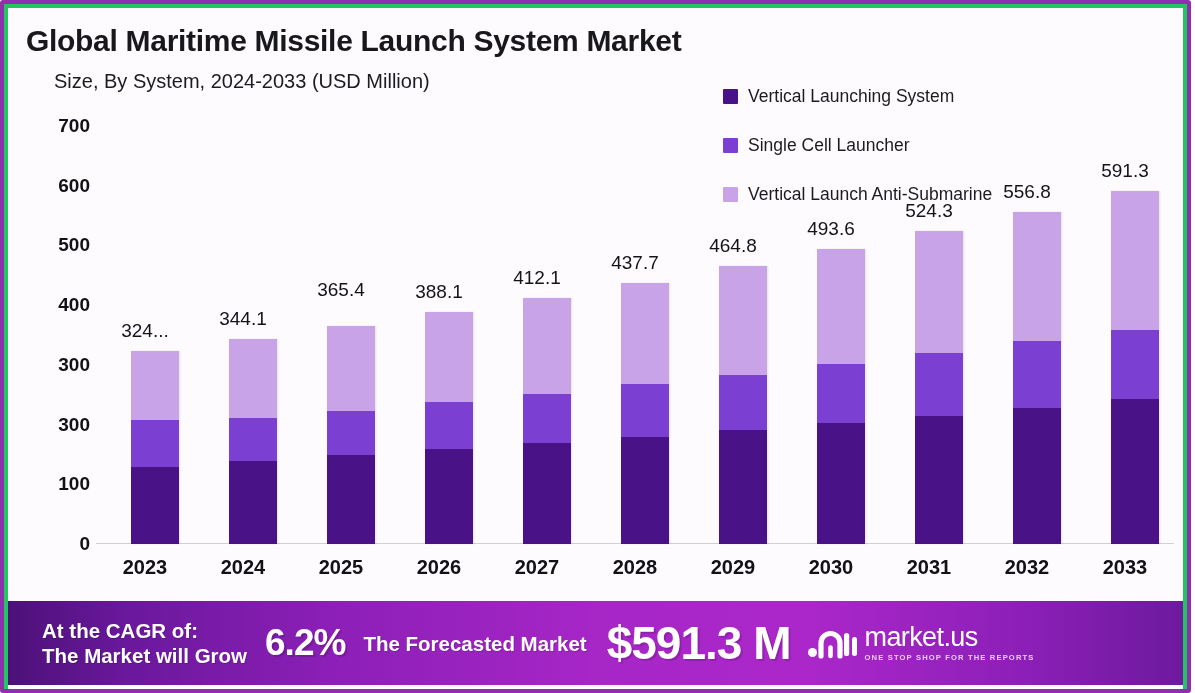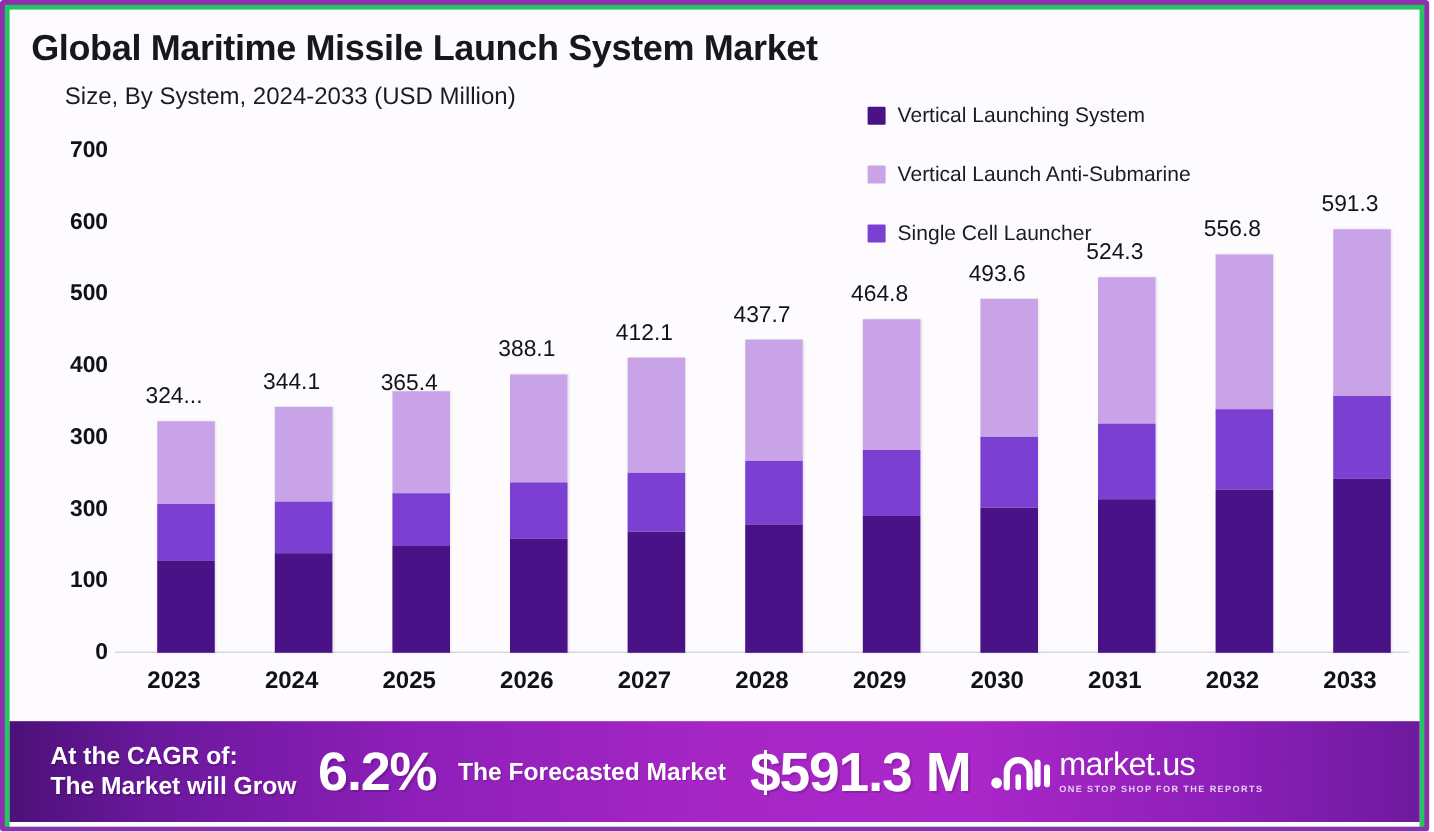--- a/index.html
+++ b/index.html
@@ -189,21 +189,21 @@
     white-space: nowrap;
     text-shadow: 1px 1px 0 rgba(0,0,0,0.16);
   }
   .banner-value {
     color: #ffffff;
     font-weight: 800;
     white-space: nowrap;
     text-shadow: 2px 2px 0 rgba(0,0,0,0.14);
   }
   #cagr-value {
-    font-size: 45px;
+    font-size: 37px;
     margin: 0 18px 0 18px;
     letter-spacing: -1px;
   }
   #forecast-value {
     font-size: 46px;
     margin-left: 20px;
     letter-spacing: -1px;
   }
 
   
@@ -240,26 +240,26 @@
       <div id="chart-title">Global Maritime Missile Launch System Market</div>
       <div id="chart-subtitle">Size, By System, 2024-2033 (USD Million)</div>
     </div>
 
     <div id="legend">
         <div class="legend-row">
           <span class="legend-swatch" style="background: rgb(74, 18, 135);"></span>
           <span class="legend-label">Vertical Launching System</span>
         </div>
         <div class="legend-row">
+          <span class="legend-swatch" style="background: rgb(123, 63, 209);"></span>
+          <span class="legend-label">Single Cell Launcher</span>
+        </div>
+        <div class="legend-row">
           <span class="legend-swatch" style="background: rgb(201, 163, 232);"></span>
           <span class="legend-label">Vertical Launch Anti-Submarine</span>
-        </div>
-        <div class="legend-row">
-          <span class="legend-swatch" style="background: rgb(123, 63, 209);"></span>
-          <span class="legend-label">Single Cell Launcher</span>
         </div>
       </div>
 
     <div id="y-axis">
         <div class="y-tick" style="top: 418px;">0</div>
         <div class="y-tick" style="top: 358.286px;">100</div>
         <div class="y-tick" style="top: 298.571px;">300</div>
         <div class="y-tick" style="top: 238.857px;">300</div>
         <div class="y-tick" style="top: 179.143px;">400</div>
         <div class="y-tick" style="top: 119.429px;">500</div>
@@ -279,21 +279,21 @@
         </div>
         <div class="bar-group" style="left: 113.5px; width: 67px;">
           <div class="bar-total" style="bottom: 214.477px;">344.1</div>
           <div class="bar-stack" style="height: 205.477px;">
             <div class="seg" style="height: 79.9574px; background: rgb(201, 163, 232);"></div>
             <div class="seg" style="height: 42.1583px; background: rgb(123, 63, 209);"></div>
             <div class="seg" style="height: 83.3611px; background: rgb(74, 18, 135);"></div>
           </div>
         </div>
         <div class="bar-group" style="left: 211.5px; width: 67px;">
-          <div class="bar-total" style="bottom: 213px;">365.4</div>
+          <div class="bar-total" style="bottom: 243px;">365.4</div>
           <div class="bar-stack" style="height: 218.196px;">
             <div class="seg" style="height: 85.6303px; background: rgb(201, 163, 232);"></div>
             <div class="seg" style="height: 43.6511px; background: rgb(123, 63, 209);"></div>
             <div class="seg" style="height: 88.9146px; background: rgb(74, 18, 135);"></div>
           </div>
         </div>
         <div class="bar-group" style="left: 309.5px; width: 67px;">
           <div class="bar-total" style="bottom: 240.751px;">388.1</div>
           <div class="bar-stack" style="height: 231.751px;">
             <div class="seg" style="height: 90.1089px; background: rgb(201, 163, 232);"></div>

